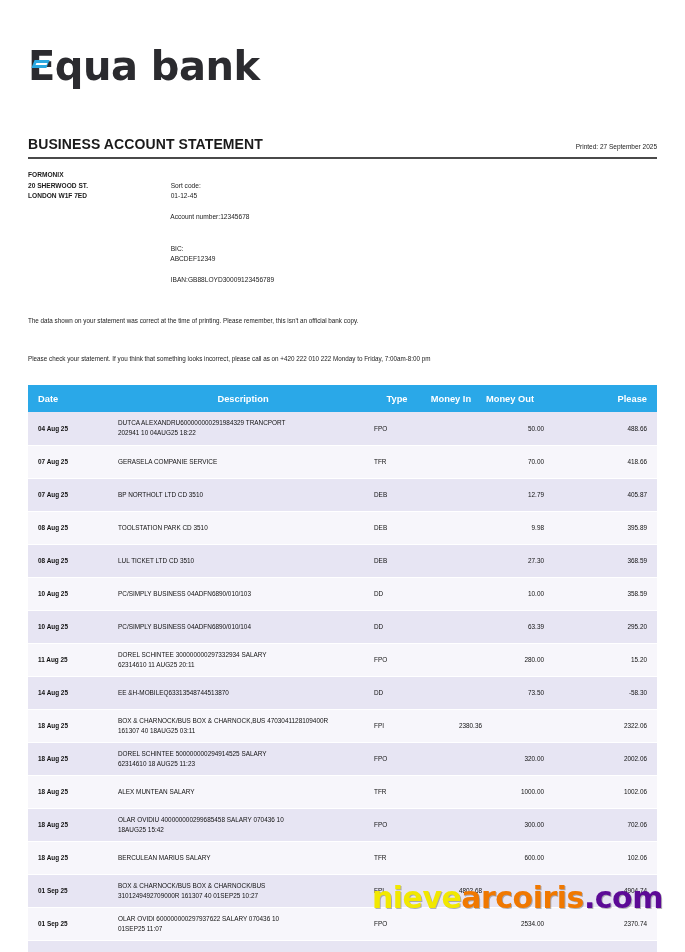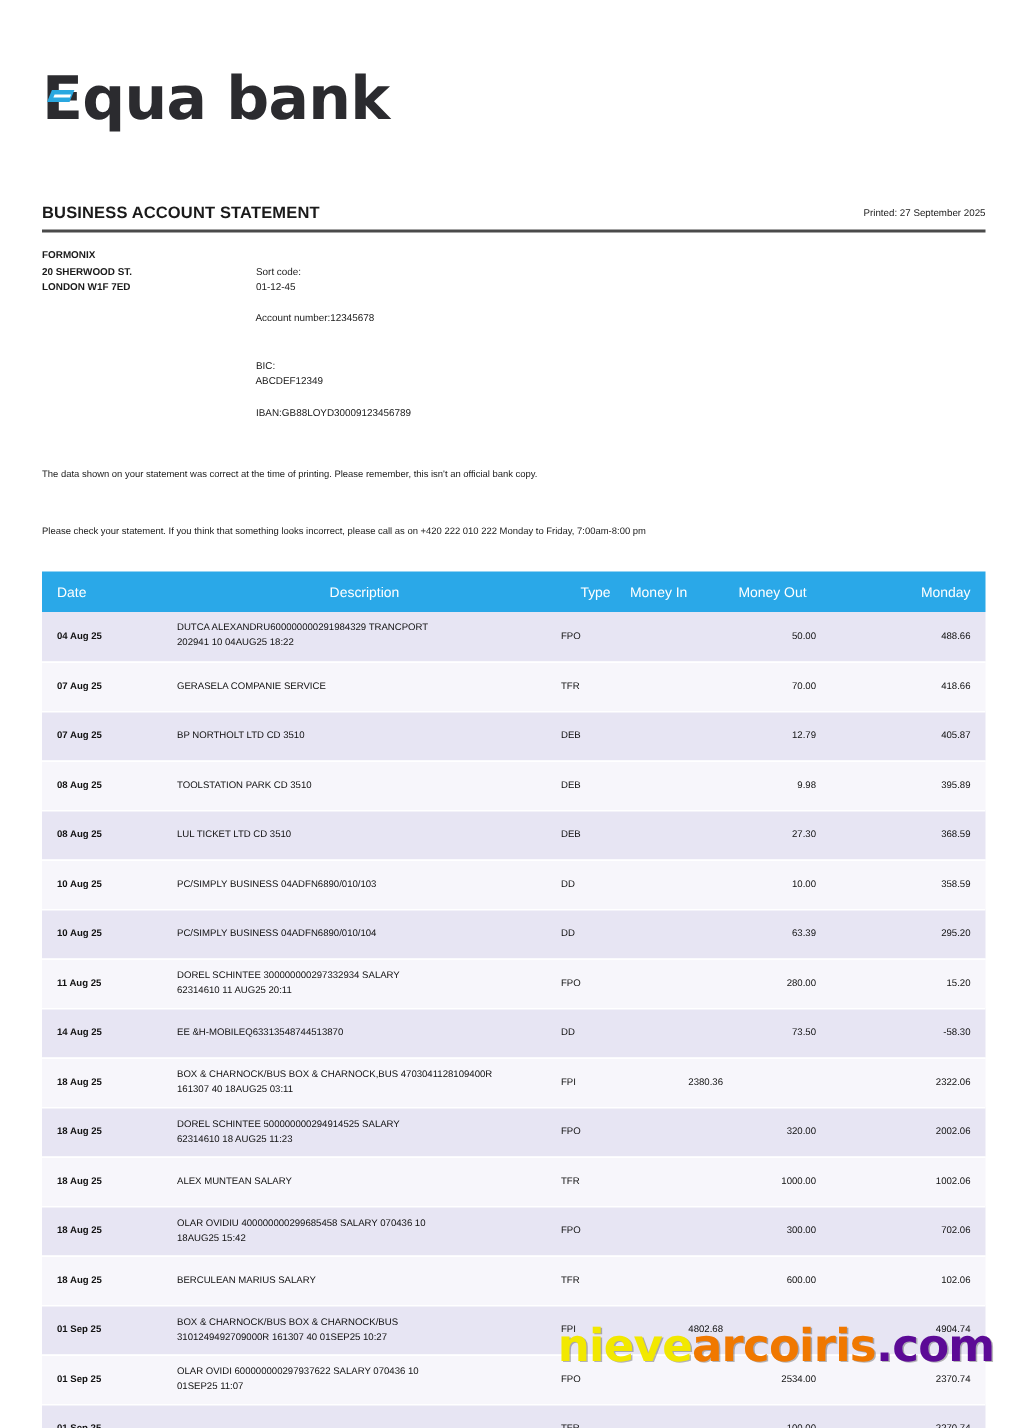--- a/index.html
+++ b/index.html
@@ -55,21 +55,21 @@
   }
 
   
   .title-row {
     position: relative;
     margin-top: 44px;
     padding-bottom: 5px;
     border-bottom: 2px solid #4a4a4a;
   }
   .statement-title {
-    font-size: 11px;
+    font-size: 14px;
     font-weight: 700;
     color: #1a1a1a;
     letter-spacing: 0.1px;
     font-family: "Liberation Sans", sans-serif;
   }
   .printed-date {
     position: absolute;
     right: 0;
     bottom: 7px;
     font-size: 6.5px;
@@ -110,30 +110,30 @@
   }
   table.stmt {
     width: 100%;
     border-collapse: collapse;
     table-layout: fixed;
   }
   table.stmt thead th {
     background: #2aa8e8;
     color: #ffffff;
     font-size: 9.3px;
-    font-weight: 400;
+    font-weight: 700;
     height: 27px;
     vertical-align: middle;
     font-family: "Liberation Sans", sans-serif;
   }
   th.c-date   { width: 78px;  text-align: left; padding-left: 10px; }
   th.c-desc   { width: 262px; text-align: center; padding-left: 12px; }
   th.c-type   { width: 52px;  text-align: center; padding-left: 6px; }
-  th.c-in     { width: 66px;  text-align: left; padding-right: 4px; }
-  th.c-out    { width: 72px;  text-align: center; padding-right: 14px; }
+  th.c-in     { width: 66px;  text-align: center; padding-right: 4px; }
+  th.c-out    { width: 72px;  text-align: left; padding-right: 14px; }
   th.c-bal    { text-align: right; padding-right: 10px; }
 
   table.stmt tbody td {
     font-size: 6.4px;
     color: #111;
     vertical-align: middle;
     height: 33px;
     border-bottom: 1px solid #ffffff;
   }
   tbody tr.odd  td { background: #e7e5f3; }
@@ -218,21 +218,21 @@
 
   <div class="table-wrap">
     <table class="stmt">
       <thead>
         <tr>
           <th class="c-date">Date</th>
           <th class="c-desc">Description</th>
           <th class="c-type">Type</th>
           <th class="c-in">Money In</th>
           <th class="c-out">Money Out</th>
-          <th class="c-bal">Monday</th>
+          <th class="c-bal">Please</th>
         </tr>
       </thead>
       <tbody id="tbody">
           <tr class="odd">
             <td class="d-date">04 Aug 25</td>
             <td class="d-desc"><span>DUTCA ALEXANDRU600000000291984329 TRANCPORT</span><span class="l2">202941 10 04AUG25 18:22</span></td>
             <td class="d-type">FPO</td>
             <td class="d-in"></td>
             <td class="d-out">50.00</td>
             <td class="d-bal">488.66</td>

